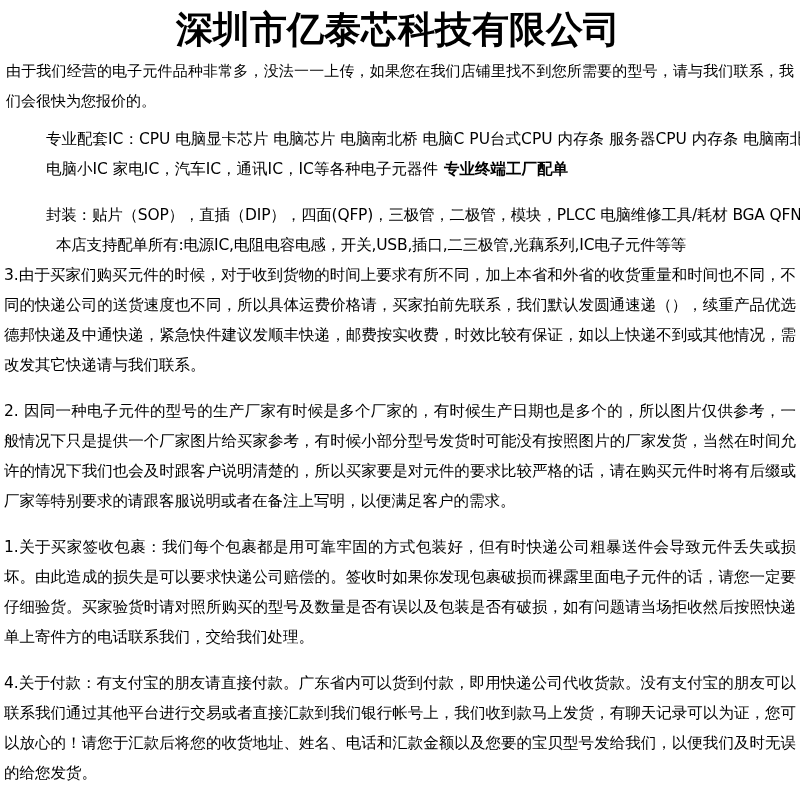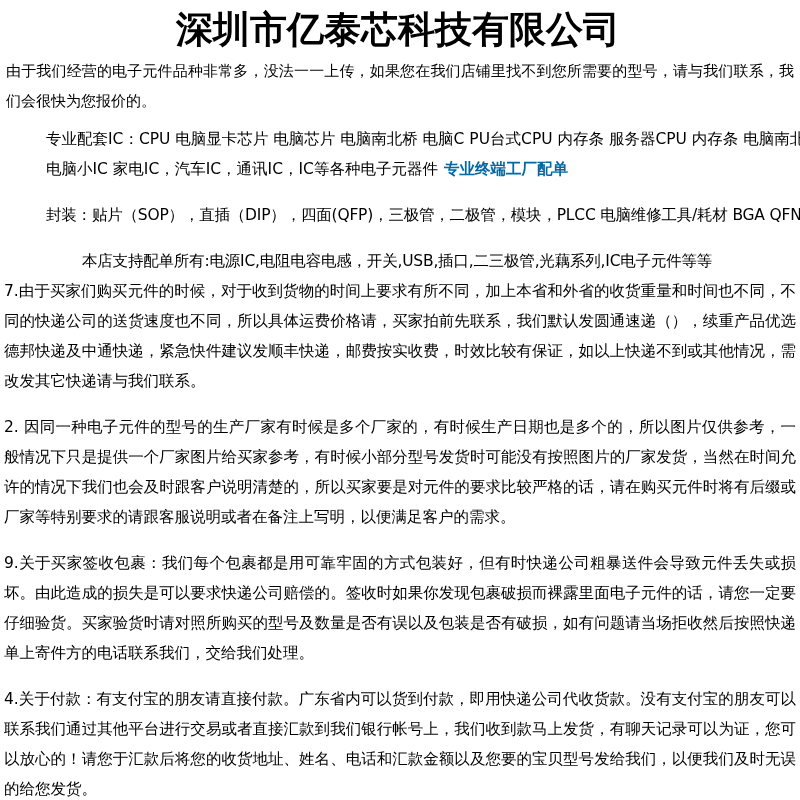--- a/index.html
+++ b/index.html
@@ -43,40 +43,39 @@
     margin-top: 8px;
     padding-left: 46px;
     padding-right: 6px;
   }
   .cat-line {
     font-size: 15.5px;
     line-height: 30px;
     white-space: nowrap;
   }
   .highlight-red {
-    color: #0369a1;
+    color: #000000;
     font-weight: bold;
     padding-left: 6px;
   }
   .pkg-block {
     margin-top: 16px;
     padding-left: 46px;
     padding-right: 6px;
   }
   .pkg-line {
     font-size: 15.5px;
     line-height: 30px;
     white-space: nowrap;
     letter-spacing: -0.2px;
   }
   .support-line {
-    margin-top: 16px;
     font-size: 15.5px;
     line-height: 30px;
-    padding-left: 82px;
+    padding-left: 56px;
     white-space: nowrap;
     letter-spacing: -0.2px;
   }
   .para {
     font-size: 15.5px;
     line-height: 30px;
     margin: 0;
     padding: 0 4px 0 4px;
     text-align: justify;
     text-justify: inter-ideograph;
@@ -100,21 +99,21 @@
       <span>电脑小IC 家电IC，汽车IC，通讯IC，IC等各种电子元器件</span><span class="highlight-red">专业终端工厂配单</span>
     </div>
   </div>
 
   <div class="pkg-block">
     <div class="pkg-line">封装：贴片（SOP），直插（DIP），四面(QFP)，三极管，二极管，模块，PLCC 电脑维修工具/耗材 BGA QFN SOT</div>
   </div>
 
   <div class="support-line">本店支持配单所有:电源IC,电阻电容电感，开关,USB,插口,二三极管,光藕系列,IC电子元件等等</div>
 
-  <p class="para">7.由于买家们购买元件的时候，对于收到货物的时间上要求有所不同，加上本省和外省的收货重量和时间也不同，不同的快递公司的送货速度也不同，所以具体运费价格请，买家拍前先联系，我们默认发圆通速递（），续重产品优选德邦快递及中通快递，紧急快件建议发顺丰快递，邮费按实收费，时效比较有保证，如以上快递不到或其他情况，需改发其它快递请与我们联系。</p>
+  <p class="para">3.由于买家们购买元件的时候，对于收到货物的时间上要求有所不同，加上本省和外省的收货重量和时间也不同，不同的快递公司的送货速度也不同，所以具体运费价格请，买家拍前先联系，我们默认发圆通速递（），续重产品优选德邦快递及中通快递，紧急快件建议发顺丰快递，邮费按实收费，时效比较有保证，如以上快递不到或其他情况，需改发其它快递请与我们联系。</p>
 
   <p class="para spaced">2. 因同一种电子元件的型号的生产厂家有时候是多个厂家的，有时候生产日期也是多个的，所以图片仅供参考，一般情况下只是提供一个厂家图片给买家参考，有时候小部分型号发货时可能没有按照图片的厂家发货，当然在时间允许的情况下我们也会及时跟客户说明清楚的，所以买家要是对元件的要求比较严格的话，请在购买元件时将有后缀或厂家等特别要求的请跟客服说明或者在备注上写明，以便满足客户的需求。</p>
 
-  <p class="para spaced">9.关于买家签收包裹：我们每个包裹都是用可靠牢固的方式包装好，但有时快递公司粗暴送件会导致元件丢失或损坏。由此造成的损失是可以要求快递公司赔偿的。签收时如果你发现包裹破损而裸露里面电子元件的话，请您一定要仔细验货。买家验货时请对照所购买的型号及数量是否有误以及包装是否有破损，如有问题请当场拒收然后按照快递单上寄件方的电话联系我们，交给我们处理。</p>
+  <p class="para spaced">1.关于买家签收包裹：我们每个包裹都是用可靠牢固的方式包装好，但有时快递公司粗暴送件会导致元件丢失或损坏。由此造成的损失是可以要求快递公司赔偿的。签收时如果你发现包裹破损而裸露里面电子元件的话，请您一定要仔细验货。买家验货时请对照所购买的型号及数量是否有误以及包装是否有破损，如有问题请当场拒收然后按照快递单上寄件方的电话联系我们，交给我们处理。</p>
 
   <p class="para spaced">4.关于付款：有支付宝的朋友请直接付款。广东省内可以货到付款，即用快递公司代收货款。没有支付宝的朋友可以联系我们通过其他平台进行交易或者直接汇款到我们银行帐号上，我们收到款马上发货，有聊天记录可以为证，您可以放心的！请您于汇款后将您的收货地址、姓名、电话和汇款金额以及您要的宝贝型号发给我们，以便我们及时无误的给您发货。</p>
 
 </div>
 
 </body></html>

